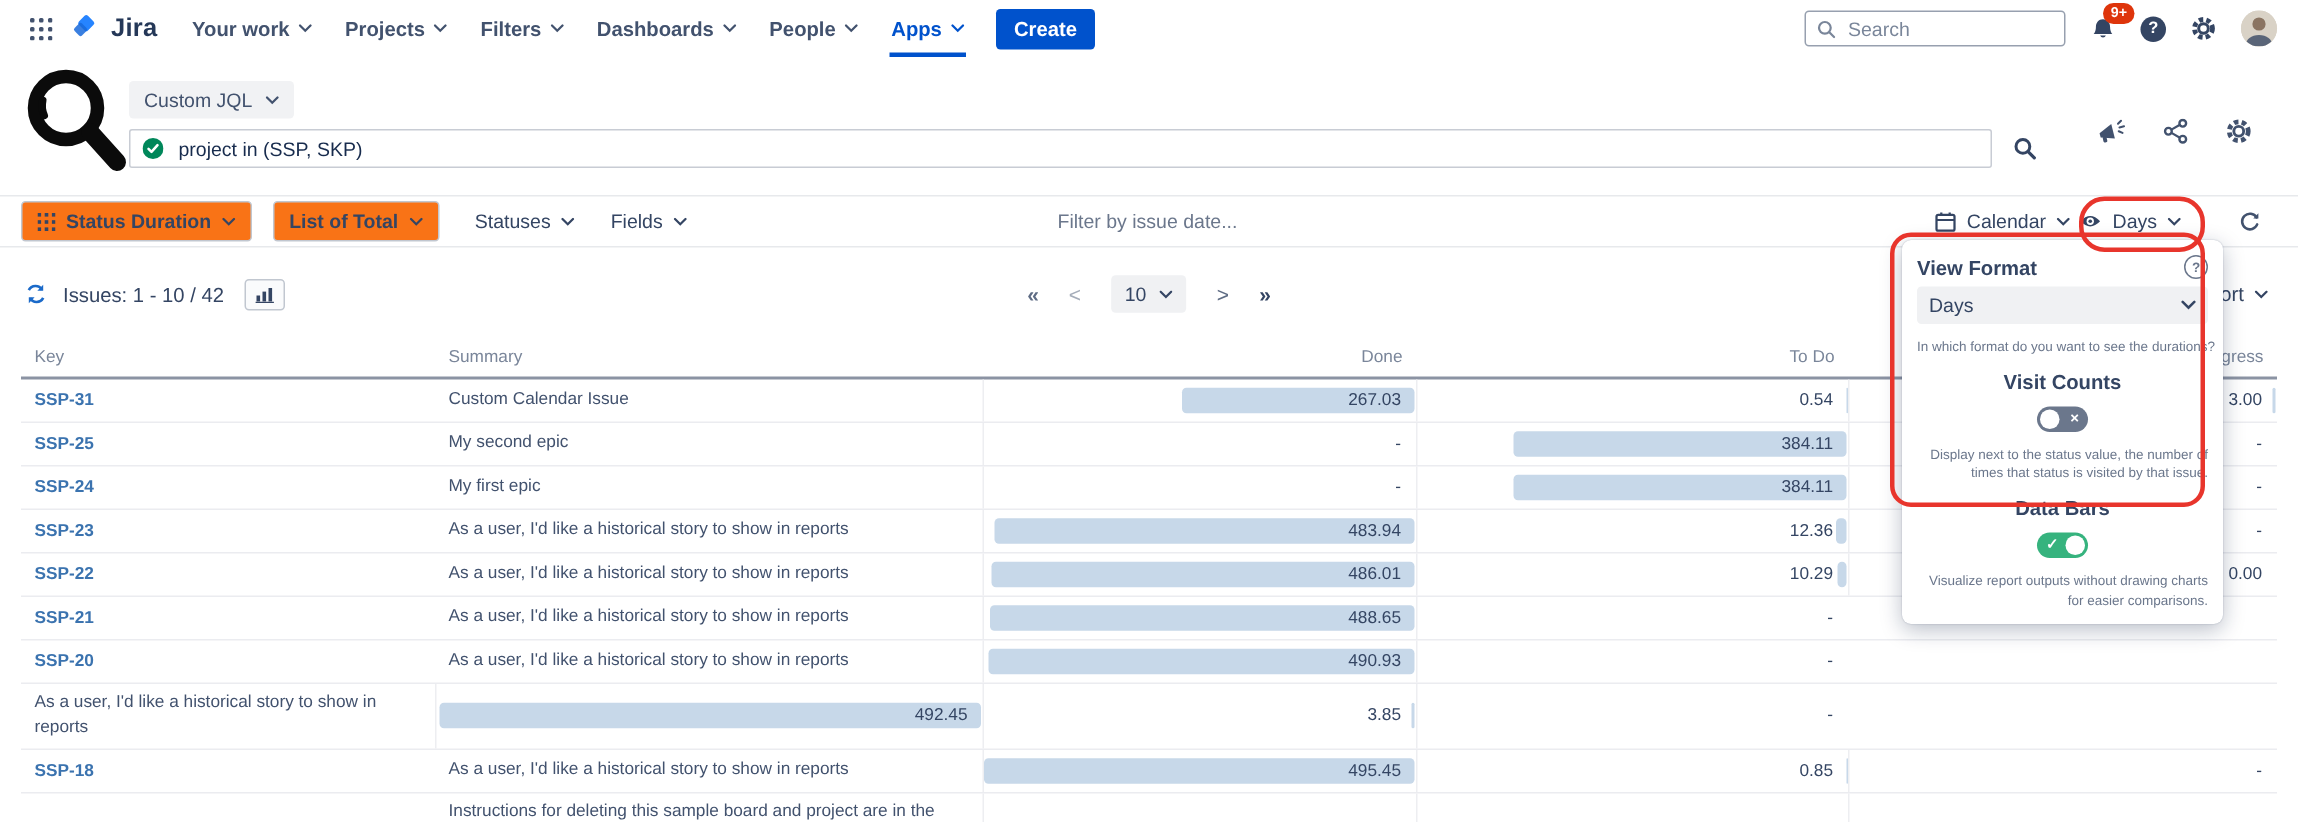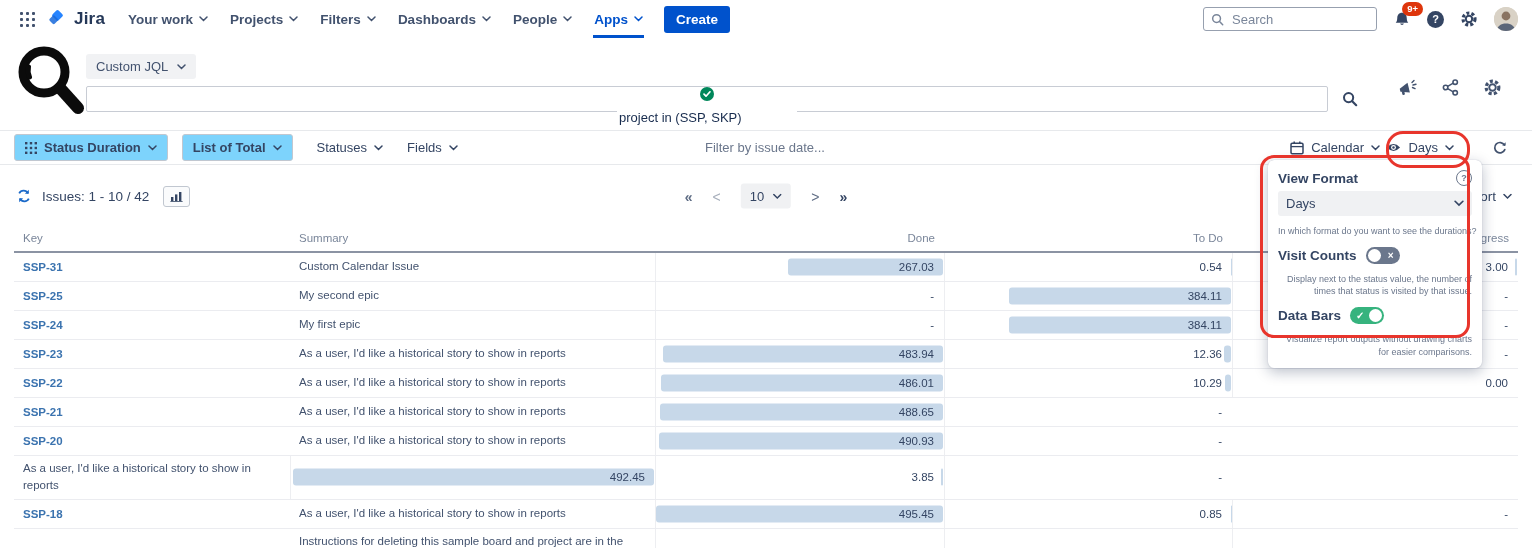--- a/index.html
+++ b/index.html
@@ -31,29 +31,29 @@
   .avatar{width:24px;height:24px;border-radius:50%;background:#d9d2c6;overflow:hidden;display:flex;align-items:flex-end;justify-content:center;}
 
   
   .query-header{position:relative;height:92px;}
   .app-logo{position:absolute;left:14px;top:4px;}
   .jql-zone{margin-left:86px;padding-top:16px;}
   .jql-type-btn{display:inline-flex;align-items:center;gap:9px;background:#f1f2f4;border:none;border-radius:3px;
                 font-family:inherit;font-size:13px;color:#42526e;padding:5px 10px;cursor:pointer;}
   .jql-row{display:flex;align-items:center;gap:14px;margin-top:7px;}
   .jql-input{display:flex;align-items:center;gap:8px;width:1224px;height:24px;border:1px solid #c8ccd4;
-             border-radius:2px;padding:0 8px;background:#fff;flex-direction:column;}
+             border-radius:2px;padding:0 8px;background:#fff;}
   .jql-input input{border:none;outline:none;flex:1;font-family:inherit;font-size:13px;color:#172b4d;}
   .hdr-icons{position:absolute;right:30px;top:40px;display:flex;gap:24px;align-items:center;}
   .icon-btn{background:none;border:none;padding:0;cursor:pointer;}
 
   
   .toolbar{position:relative;height:33px;border-top:1px solid #e7e9ec;border-bottom:1px solid #e7e9ec;
            display:flex;align-items:center;padding:0 14px;gap:14px;}
-  .tb-btn{display:inline-flex;align-items:center;gap:7px;border:1px solid #c1c7d0;border-radius:3px;background:#7dd3fc;
+  .tb-btn{display:inline-flex;align-items:center;gap:7px;border:1px solid #c1c7d0;border-radius:3px;background:#f97316;
           font-family:inherit;font-size:13px;font-weight:bold;color:#344563;padding:5px 10px;cursor:pointer;}
   .tb-menu{display:inline-flex;align-items:center;gap:7px;font-size:13px;color:#344563;margin-left:10px;cursor:pointer;}
   .filter-input{position:absolute;left:50%;transform:translateX(-50%);margin-left:24px;border:none;outline:none;
                 width:170px;font-family:inherit;font-size:13px;color:#344563;background:transparent;}
   .filter-input::placeholder{color:#6b778c;}
   .tb-right-item{position:absolute;display:inline-flex;align-items:center;gap:7px;font-size:13px;color:#344563;cursor:pointer;}
   .tb-calendar{right:152px;}
   .tb-days{right:78px;}
   .tb-refresh{right:24px;}
 
@@ -94,21 +94,21 @@
          box-shadow:0 4px 14px rgba(9,30,66,.28),0 0 1px rgba(9,30,66,.3);padding:10px 10px 10px;}
   .pp-row{display:flex;align-items:center;gap:9px;}
   .pp-row.between{justify-content:space-between;}
   .pp-title{font-size:13.5px;font-weight:600;color:#344563;}
   .pp-help{width:14px;height:14px;border-radius:50%;border:1.4px solid #6b778c;color:#6b778c;font-size:9px;
            font-weight:bold;display:flex;align-items:center;justify-content:center;cursor:pointer;}
   .pp-select{margin-top:5px;background:#f0f1f3;border-radius:3px;height:25px;display:flex;align-items:center;
              justify-content:space-between;padding:0 8px;font-size:13px;color:#344563;cursor:pointer;}
   .pp-cap{margin-top:9px;font-size:9px;color:#6b778c;line-height:1.35;text-align:right;}
   .pp-cap.nowrap{white-space:nowrap;}
-  .pp-section{margin-top:10px;}
+  .pp-section{margin-top:10px;flex-direction:column;}
   .toggle{position:relative;width:34px;height:17px;border-radius:10px;display:inline-block;cursor:pointer;}
   .toggle .knob{position:absolute;top:2px;width:13px;height:13px;border-radius:50%;background:#fff;}
   .toggle .glyph{position:absolute;top:1.5px;color:#fff;font-size:10px;font-weight:bold;line-height:14px;}
   .toggle.off{background:#6b778c;}
   .toggle.off .knob{left:2px;}
   .toggle.off .glyph{right:6px;}
   .toggle.on{background:#36b37e;}
   .toggle.on .knob{right:2px;}
   .toggle.on .glyph{left:6px;}
 

